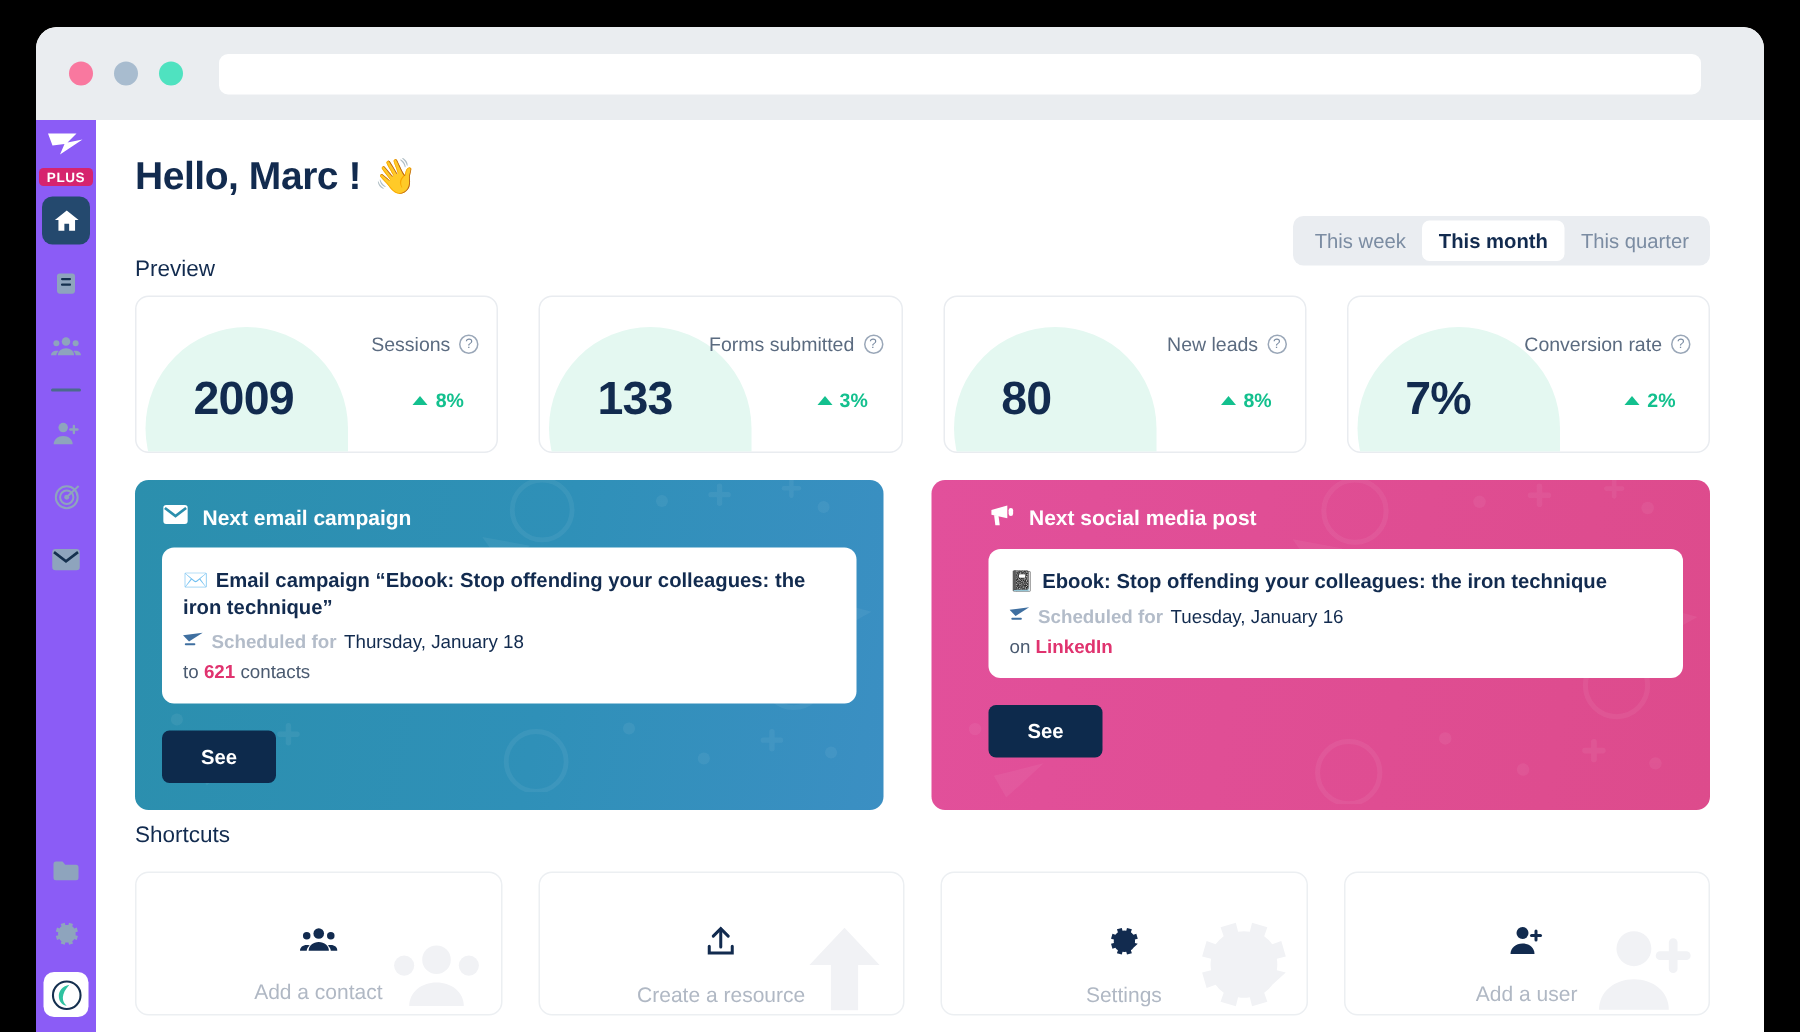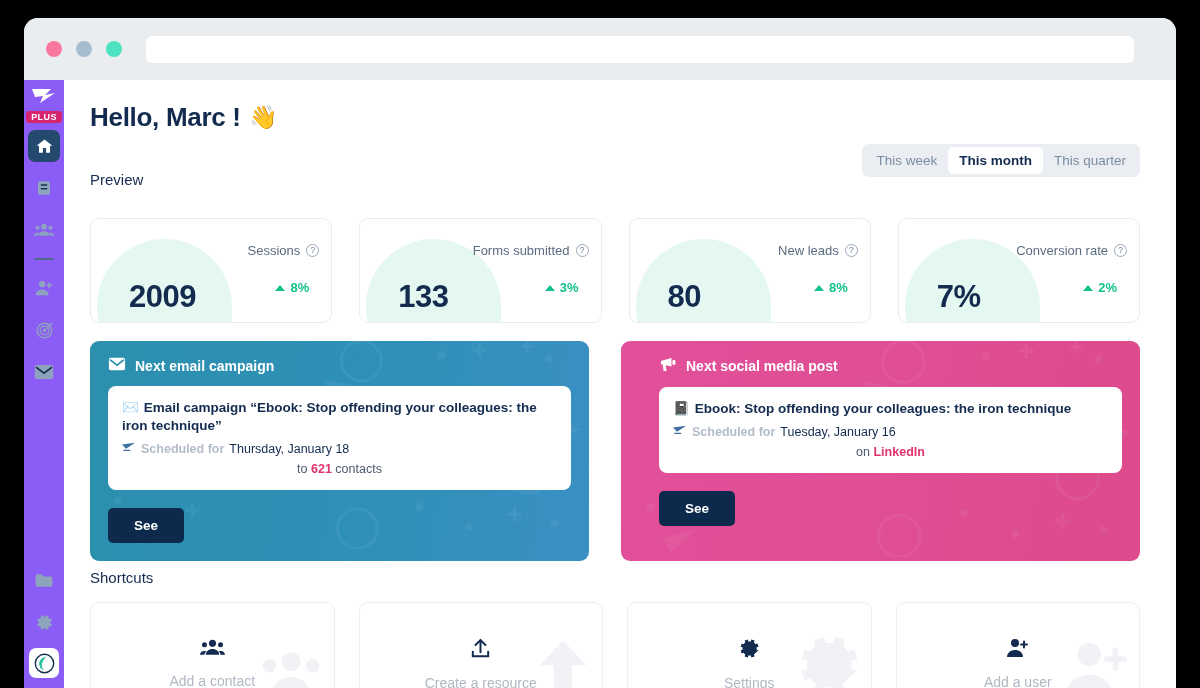--- a/index.html
+++ b/index.html
@@ -123,21 +123,21 @@
     border-radius: 5px;
     white-space: nowrap;
   }
   .period-opt.selected {
     background: #fff;
     color: #122b4f;
     font-weight: bold;
   }
 
   
-  #kpi-row { display: flex; gap: 27px; margin-top: 30px; }
+  #kpi-row { display: flex; gap: 27px; margin-top: 9px; }
   .kpi {
     flex: 1 1 0;
     height: 105px;
     border: 1px solid #e9ecf0;
     border-radius: 9px;
     position: relative;
     overflow: hidden;
     background: #fff;
   }
   .kpi .blob {
@@ -154,21 +154,21 @@
     display: flex; align-items: center; gap: 6px;
     z-index: 2;
   }
   .q-icon {
     width: 13px; height: 13px; border-radius: 50%;
     border: 1px solid #9aa7b8; color: #7b8ca2;
     font-size: 9px; line-height: 11px; text-align: center;
     display: inline-block;
   }
   .kpi .value {
-    position: absolute; left: 38px; top: 60px;
+    position: absolute; left: 38px; top: 50px;
     font-size: 31px; font-weight: bold; color: #122b4f;
     letter-spacing: -.5px; z-index: 2;
   }
   .kpi .delta {
     position: absolute; right: 22px; top: 61px;
     font-size: 13px; color: #13c08e; font-weight: bold;
     display: flex; align-items: center; gap: 5px; z-index: 2;
   }
   .tri-up {
     width: 0; height: 0;
@@ -205,21 +205,21 @@
   .panel-card .line-title {
     font-size: 13.5px; font-weight: bold; color: #122b4f;
     line-height: 1.32; margin-bottom: 7px;
   }
   .panel-card .line-title .emoji { margin-right: 5px; }
   .panel-card .line-sched {
     font-size: 12.5px; color: #122b4f; margin-bottom: 6px;
     display: flex; align-items: center; gap: 5px;
   }
   .panel-card .line-sched .muted { color: #b3bcc9; font-weight: bold; }
-  .panel-card .line-foot { font-size: 12.5px; color: #4a5a70; text-align: center; }
+  .panel-card .line-foot { font-size: 12.5px; color: #4a5a70; }
   .panel-card .line-foot .hl { color: #e0336f; font-weight: bold; }
   .see-btn {
     position: relative; z-index: 2;
     margin-top: 18px;
     background: #0d2a4c;
     color: #fff;
     font-size: 13.5px; font-weight: bold;
     border: none;
     padding: 10px 26px;
     border-radius: 5px;

